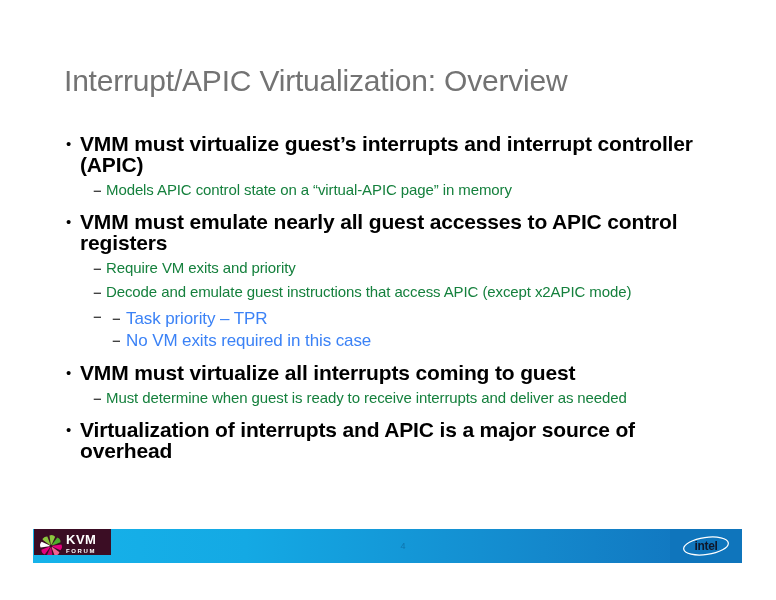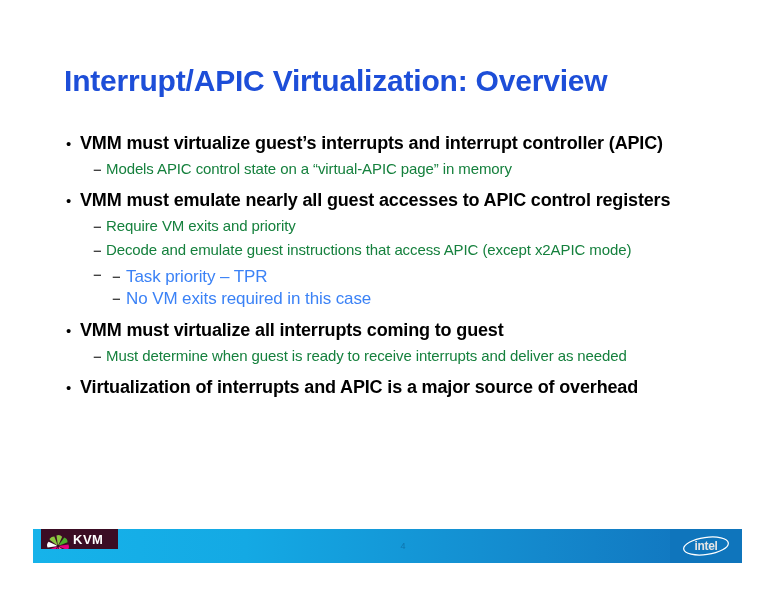--- a/index.html
+++ b/index.html
@@ -18,22 +18,22 @@
     overflow: hidden;
   }
 
   
   .slide-title {
     position: absolute;
     left: 64px;
     top: 64px;
     width: 690px;
     font-size: 30px;
-    font-weight: bold;
-    color: #1d4ed8;
+    font-weight: normal;
+    color: #737373;
     letter-spacing: -0.2px;
     line-height: 1.1;
     white-space: nowrap;
   }
 
   
   .body-area {
     position: absolute;
     left: 0;
     top: 133px;
@@ -64,21 +64,21 @@
     margin-top: 0;
     margin-bottom: 3px;
   }
   .lvl1 .marker {
     left: 66px;
     font-size: 15px;
     line-height: 22px;
     color: #000000;
   }
   .lvl1 .btext {
-    font-size: 18px;
+    font-size: 21px;
     font-weight: bold;
     line-height: 21px;
     color: #000000;
     letter-spacing: -0.15px;
   }
 
   
   .lvl2 {
     padding-left: 106px;
     padding-right: 54px;
@@ -131,24 +131,24 @@
   .footer-bar {
     position: absolute;
     left: 33px;
     top: 529px;
     width: 709px;
     height: 34px;
     background: linear-gradient(to right, #16B3EA 0%, #14A9E4 30%, #1488CC 72%, #1071BC 100%);
   }
   .footer-logo {
     position: absolute;
-    left: 8px;
+    left: 1px;
     top: 0;
     width: 77px;
-    height: 20px;
+    height: 26px;
     background: #3B0D24;
     overflow: hidden;
   }
   .pinwheel {
     position: absolute;
     left: 4px;
     top: 4px;
     width: 26px;
     height: 26px;
   }
@@ -205,21 +205,21 @@
     top: 7px;
     width: 48px;
     height: 20px;
   }
   .intel-mark .word {
     position: absolute;
     left: 0;
     top: 0;
     width: 48px;
     height: 20px;
-    color: #e5e5e5;
+    color: #0f172a;
     font-size: 12px;
     font-weight: bold;
     line-height: 20px;
     text-align: center;
     letter-spacing: -0.3px;
   }
 </style>
 </head>
 <body>
 

